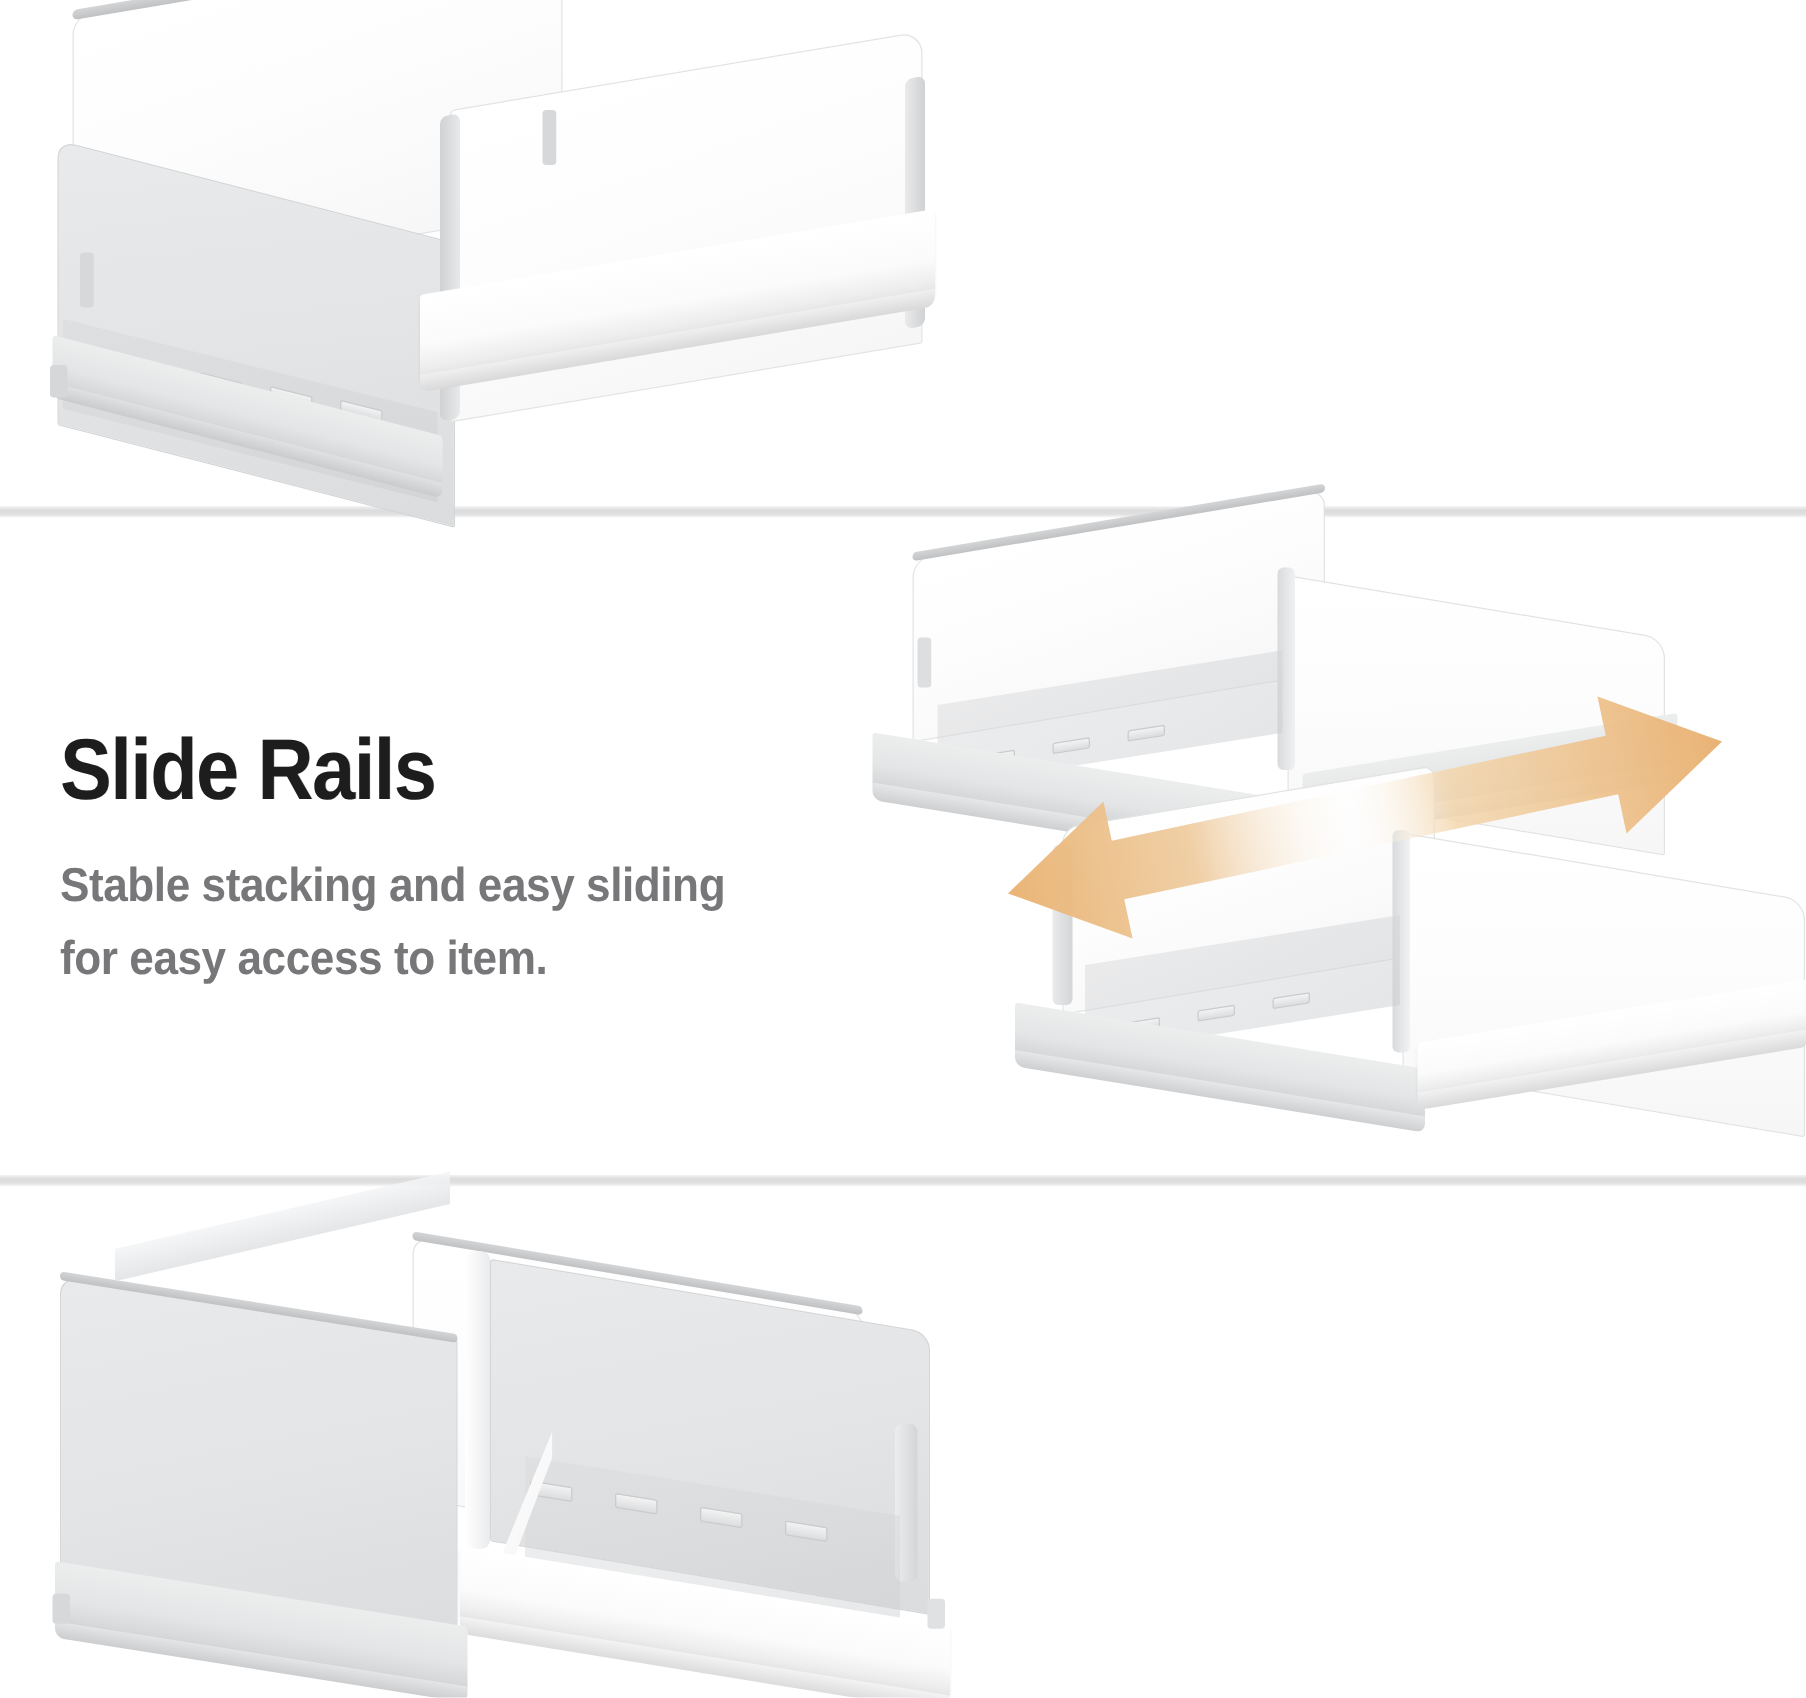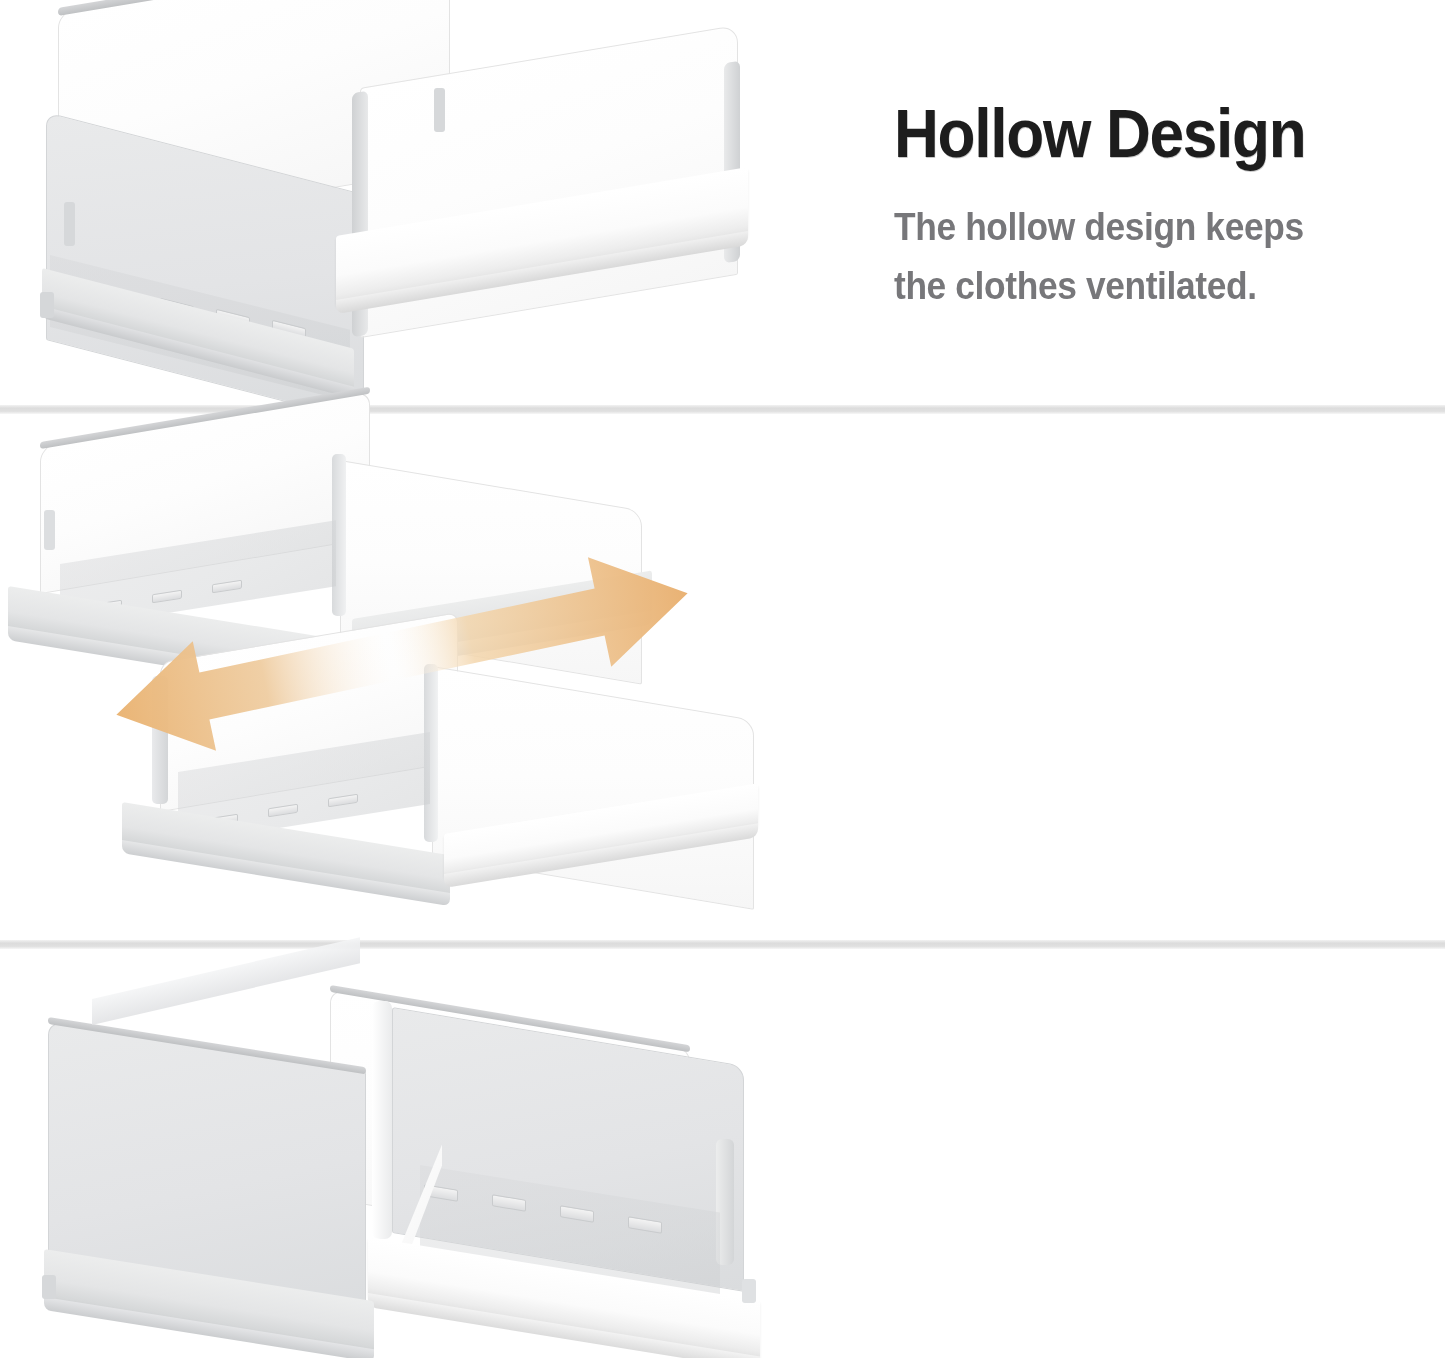--- a/index.html
+++ b/index.html
@@ -191,33 +191,33 @@
                     background:linear-gradient(to bottom,#f0f0f0,#d9d9d9);transform:skewY(-9.5deg);transform-origin:left top;"></div>
 
         <div class="piece rail-gray" style="left:42px;top:268px;width:312px;height:44px;transform:skewY(14.5deg);transform-origin:left top;"></div>
         <div class="piece" style="left:42px;top:306px;width:312px;height:12px;border-radius:0 0 6px 6px;
                     background:linear-gradient(to bottom,#e0e1e3,#c9cbcd);transform:skewY(14.5deg);transform-origin:left top;"></div>
 
         <div class="piece" style="left:40px;top:292px;width:14px;height:26px;border-radius:3px;background:#d5d7d9;"></div>
       </div>
     </div>
 
-    <div class="text-block tb-1">
-      <h2 class="heading">Hollow Design</h2>
+  </section>
+
+  <div class="divider"></div>
+
+  <section class="panel panel-2">
+
+    <div class="text-block tb-2">
+      <h2 class="heading">Slide Rails</h2>
       <p class="body-text">
-        <span class="line">The hollow design keeps</span>
-        <span class="line">the clothes ventilated.</span>
+        <span class="line">Stable stacking and easy sliding</span>
+        <span class="line">for easy access to item.</span>
       </p>
     </div>
-  </section>
-
-  <div class="divider"></div>
-
-  <section class="panel panel-2">
-
 
     <div class="art-block">
       <div class="art-stage">
 
         <div class="piece panel-white perf" style="left:40px;top:32px;width:330px;height:148px;border-radius:16px 14px 2px 2px;
                     transform:skewY(-9.5deg);transform-origin:left top;"></div>
         <div class="piece edge" style="left:40px;top:28px;width:330px;height:7px;transform:skewY(-9.5deg);transform-origin:left top;"></div>
 
         <div class="piece panel-white perf-dk" style="left:340px;top:46px;width:302px;height:174px;border-radius:3px 16px 2px 2px;
                     transform:skewY(9.5deg);transform-origin:left top;"></div>

